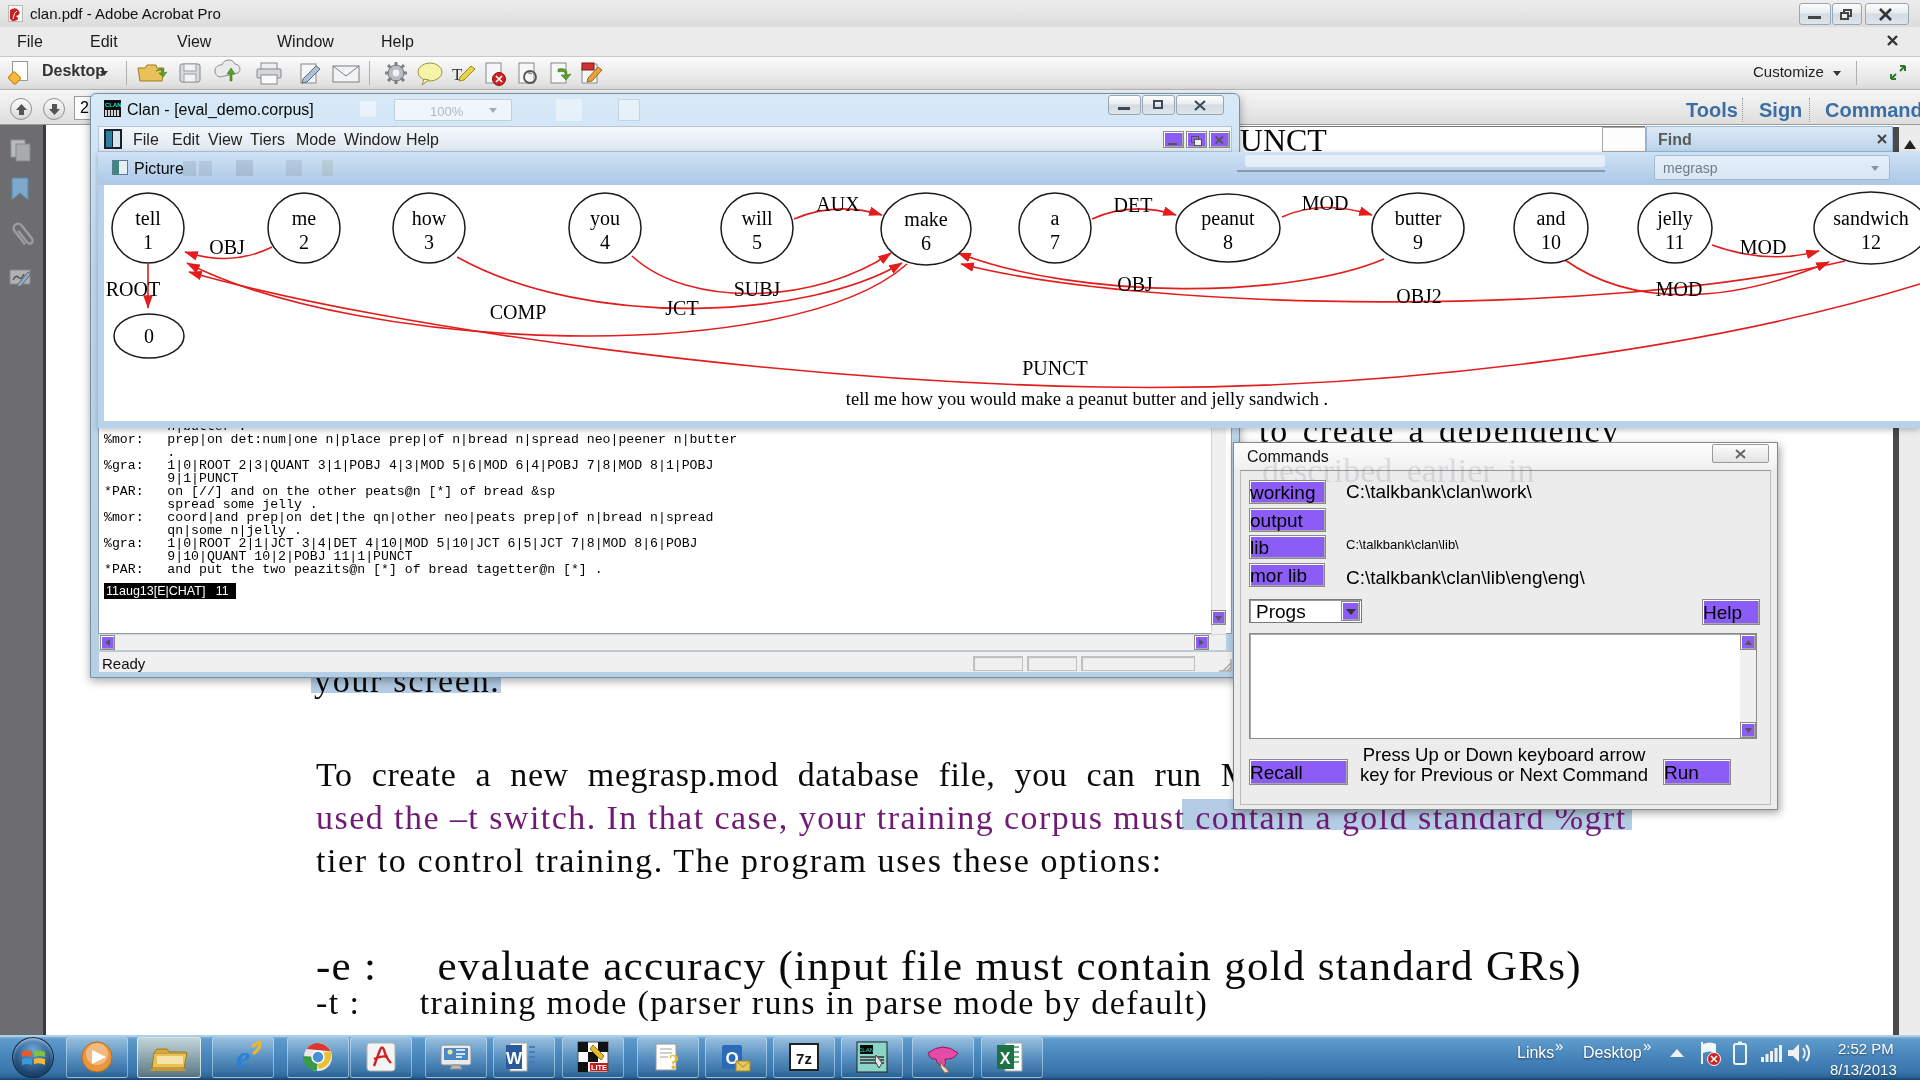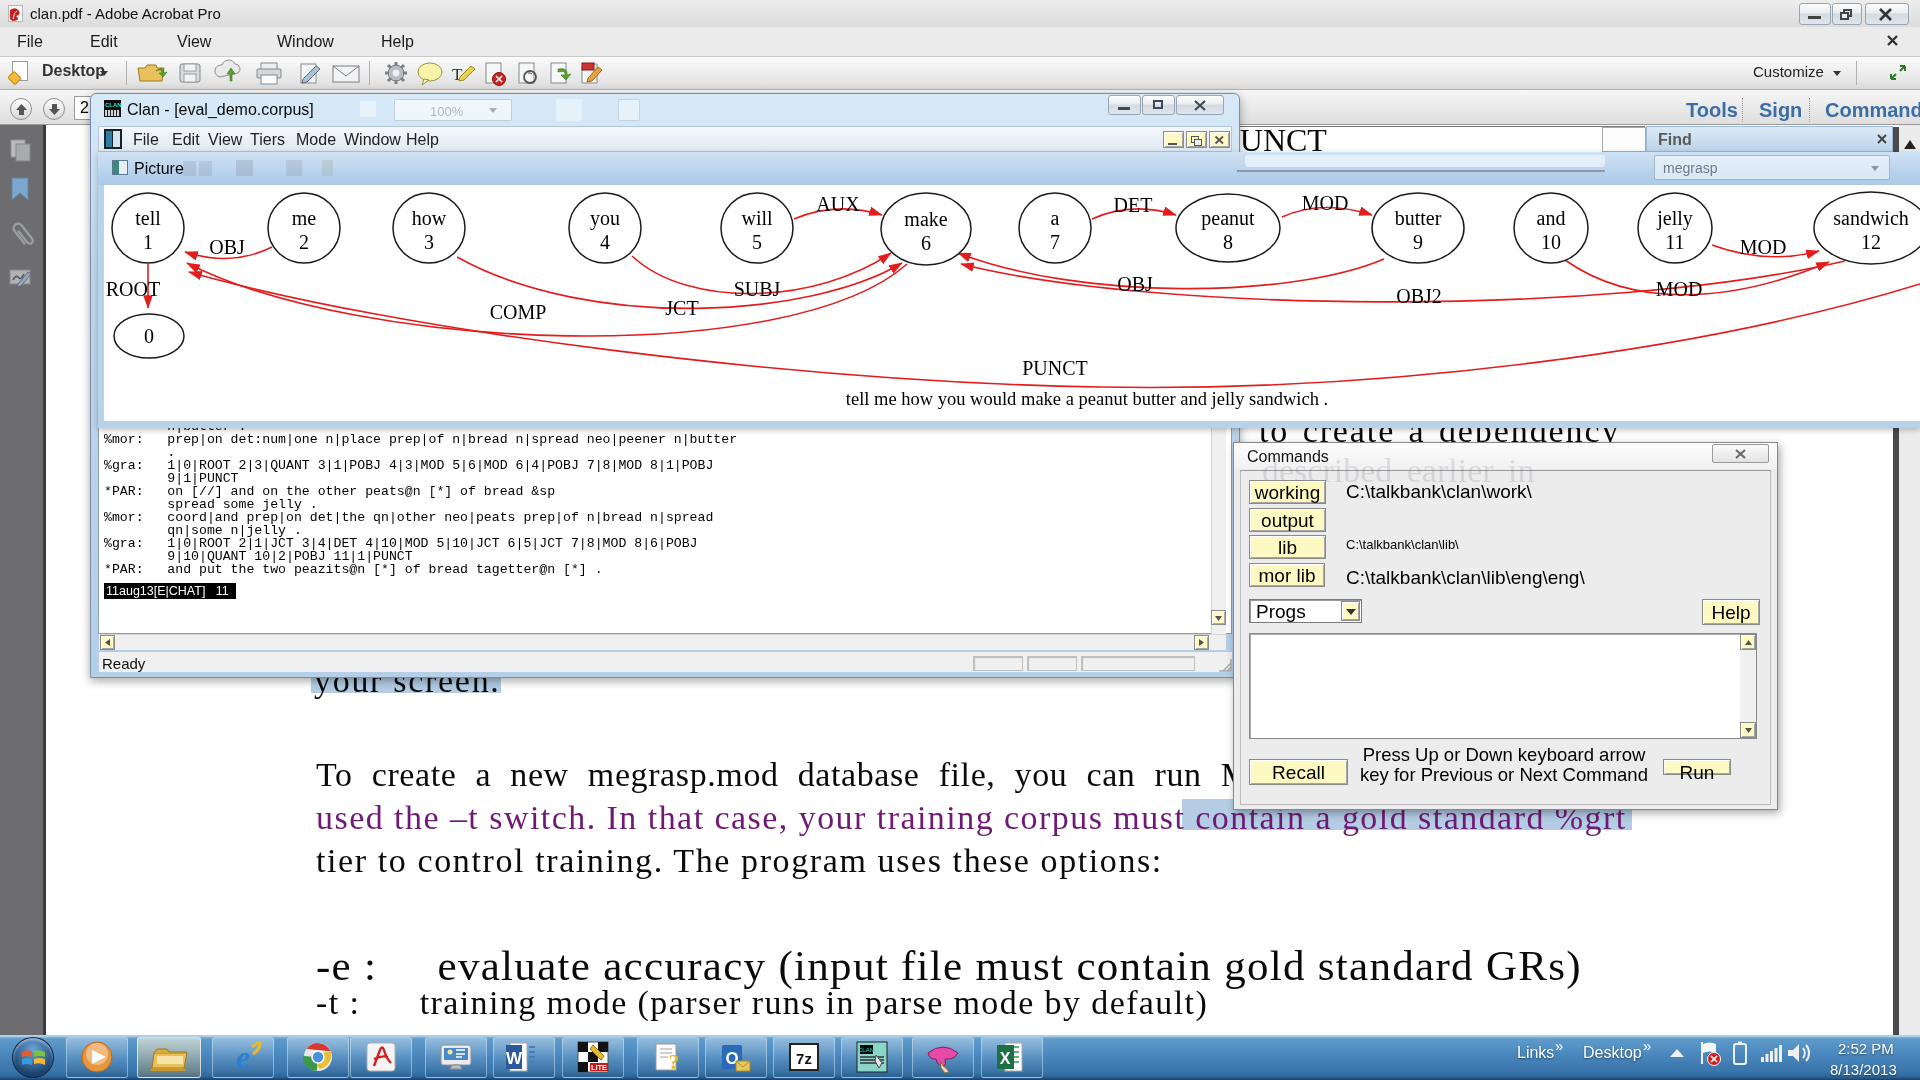--- a/index.html
+++ b/index.html
@@ -1,21 +1,21 @@
 <!DOCTYPE html>
 <html><head>
 <meta charset="utf-8">
 <style>
 *{margin:0;padding:0;box-sizing:border-box;-webkit-font-smoothing:antialiased}
 html,body{width:1920px;height:1080px;overflow:hidden}
 body{position:relative;background:#fff;font-family:"Liberation Sans",sans-serif;color:#000}
 .a{position:absolute}
 .ser{font-family:"Liberation Serif",serif}
 .mono{font-family:"Liberation Mono",monospace}
-.btn3d{background:#fef9c3;border:1px solid #8a8a8a;box-shadow:inset 1px 1px 0 #fff,inset -1px -1px 0 #a8a8a8;text-align:center}
+.btn3d{background:#8b5cf6;border:1px solid #8a8a8a;box-shadow:inset 1px 1px 0 #fff,inset -1px -1px 0 #a8a8a8;}
 .aerobtn{background:linear-gradient(#fdfdfd,#e8ecf0 45%,#d3dae2 50%,#dfe5eb);border:1px solid #98a5b2;border-radius:3px}
 </style>
 </head>
 <body>
 
 <div class="a" style="left:0;top:0;width:1920px;height:27px;background:linear-gradient(#ededed,#dcdcdc)"></div>
 
 <div class="a" style="left:8px;top:5px;width:15px;height:17px;background:#f6f6f6;border:1px solid #b8b8b8"></div>
 <svg class="a" style="left:9px;top:7px" width="14" height="14">
     <path d="M1,3 q6,-4 9,1 q2,4 -3,5 q5,4 -2,5 q-5,0 -4,-5 z" fill="#c81f1f"></path>
@@ -389,21 +389,21 @@
 <div class="a btn3d" style="left:1740px;top:634px;width:16px;height:16px"></div>
 <svg class="a" style="left:1744px;top:639px" width="9" height="7">
     <path d="M4.5,1 L8,6 L1,6 Z" fill="#555"></path>
   </svg>
 <div class="a btn3d" style="left:1740px;top:722px;width:16px;height:16px"></div>
 <svg class="a" style="left:1744px;top:727px" width="9" height="7">
     <path d="M4.5,6 L8,1 L1,1 Z" fill="#555"></path>
   </svg>
 <div class="a btn3d" style="left:1249px;top:759px;width:99px;height:26px;font-size:19px;line-height:25px">Recall</div>
 <div class="a" style="left:1344px;top:745px;width:320px;font-size:18.5px;line-height:20px;text-align:center;white-space:nowrap">Press Up or Down keyboard arrow<br>key for Previous or Next Command</div>
-<div class="a btn3d" style="left:1663px;top:759px;width:68px;height:16px;font-size:19px;line-height:25px">Run</div>
+<div class="a btn3d" style="left:1663px;top:759px;width:68px;height:26px;font-size:19px;line-height:25px">Run</div>
 
 <div class="a" style="left:0;top:1035px;width:1920px;height:45px;background:linear-gradient(#9ac4e4,#5e9aca 10%,#4684bb 50%,#3a76ab 80%,#2e689c 92%,#17416e)"></div>
 <div class="a" style="left:0;top:1035px;width:1920px;height:2px;background:#aacfea"></div>
 <div id="taskicons"></div>
 <div class="a" style="left:66px;top:1037px;width:62px;height:41px;border:1px solid rgba(210,235,250,.5);border-radius:3px;background:linear-gradient(rgba(255,255,255,.34),rgba(255,255,255,.10) 50%,rgba(10,40,80,.10))"></div>
 <div class="a" style="left:137px;top:1037px;width:64px;height:41px;border:1px solid rgba(255,255,255,.65);border-radius:3px;background:linear-gradient(rgba(255,248,225,.6),rgba(250,210,130,.35) 60%,rgba(200,140,40,.25))"></div>
 <div class="a" style="left:212px;top:1037px;width:62px;height:41px;border:1px solid rgba(210,235,250,.5);border-radius:3px;background:linear-gradient(rgba(255,255,255,.34),rgba(255,255,255,.10) 50%,rgba(10,40,80,.10))"></div>
 <div class="a" style="left:287px;top:1037px;width:62px;height:41px;border:1px solid rgba(210,235,250,.5);border-radius:3px;background:linear-gradient(rgba(255,255,255,.34),rgba(255,255,255,.10) 50%,rgba(10,40,80,.10))"></div>
 <div class="a" style="left:350px;top:1037px;width:62px;height:41px;border:1px solid rgba(210,235,250,.5);border-radius:3px;background:linear-gradient(rgba(255,255,255,.34),rgba(255,255,255,.10) 50%,rgba(10,40,80,.10))"></div>
 <div class="a" style="left:425px;top:1037px;width:62px;height:41px;border:1px solid rgba(210,235,250,.5);border-radius:3px;background:linear-gradient(rgba(255,255,255,.34),rgba(255,255,255,.10) 50%,rgba(10,40,80,.10))"></div>

